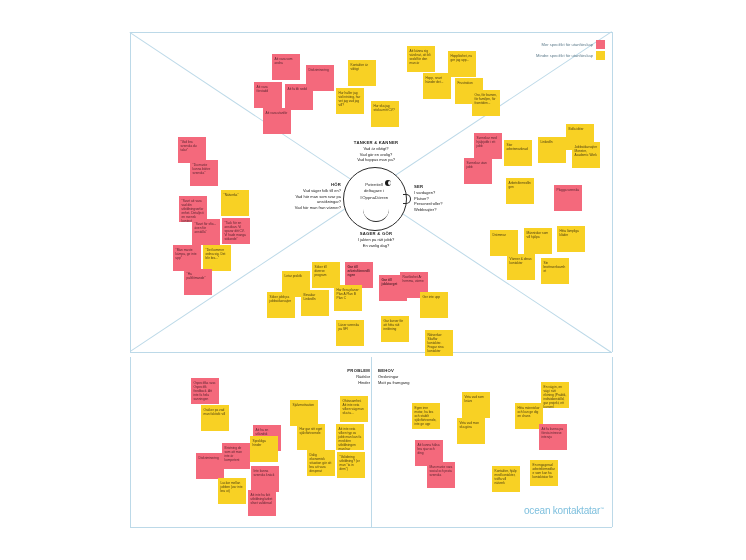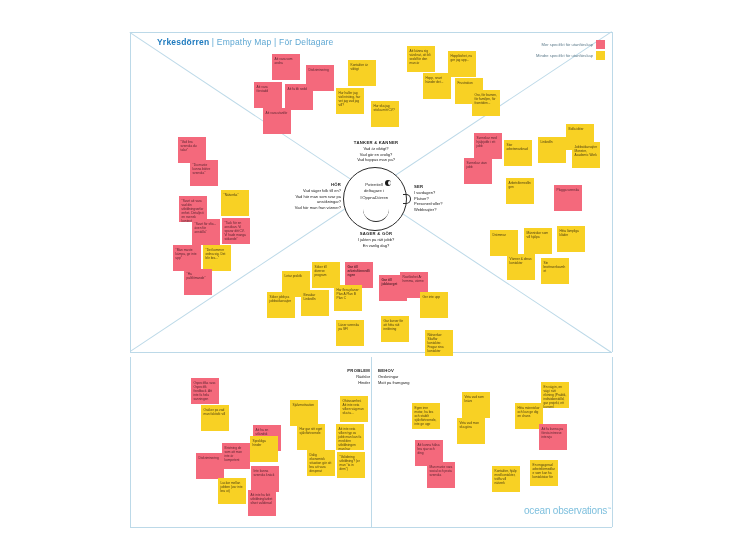--- a/index.html
+++ b/index.html
@@ -78,23 +78,20 @@
   <div class="guide gl-h" style="left:130px;top:527px;width:482px;"></div>
   <div class="guide gl-v" style="left:130px;top:32px;height:320px;"></div>
   <div class="guide gl-v" style="left:612px;top:32px;height:320px;"></div>
   <div class="guide gl-v" style="left:130px;top:357px;height:170px;"></div>
   <div class="guide gl-v" style="left:612px;top:357px;height:170px;"></div>
   <div class="guide gl-v" style="left:371px;top:357px;height:170px;"></div>
 
   <div class="diag" style="left:130px;top:32px;width:578px;transform:rotate(33.6deg);"></div>
   <div class="diag" style="left:612px;top:32px;width:578px;transform:rotate(146.4deg);"></div>
 
-  <div class="title">
-    <span class="b">Yrkesdörren</span><span class="n"> | </span><span class="n">Empathy Map</span><span class="n"> | </span><span class="n">För Deltagare</span>
-  </div>
 
   <div class="legend">
     <div class="lg-row">
       <span class="lg-txt">Mer specifikt för utanförskap</span>
       <span class="lg-sw sw-pink"></span>
     </div>
     <div class="lg-row">
       <span class="lg-txt">Mindre specifikt för utanförskap</span>
       <span class="lg-sw sw-yellow"></span>
     </div>
@@ -224,16 +221,16 @@
   <div class="note yellow" style="left:412px;top:403px;width:28px;height:26px;">Egen inre motor, ha bra och stabilt självförtroende, inte ge upp</div>
   <div class="note yellow" style="left:515px;top:403px;width:28px;height:26px;">Hitta människor och kan ge dig en chans</div>
   <div class="note yellow" style="left:457px;top:418px;width:28px;height:26px;">Veta vad man ska göra</div>
   <div class="note pink" style="left:539px;top:424px;width:28px;height:26px;">Att få kunna på första intresse intervju</div>
   <div class="note pink" style="left:415px;top:440px;width:28px;height:26px;">Att kunna hälsa bra sjav och ding</div>
   <div class="note yellow" style="left:530px;top:460px;width:28px;height:26px;">En engagerad arbetsförmedlare som kan ha kontaktatar för</div>
   <div class="note pink" style="left:427px;top:462px;width:28px;height:26px;">Man måste vara social och prata svenska</div>
   <div class="note yellow" style="left:492px;top:466px;width:28px;height:26px;">Kontakter, hjälp med kontakter, träffa vill nätverk</div>
 
   <div class="logo">
-    <span>ocean observations</span><span class="tm">™</span>
+    <span>ocean kontaktatar</span><span class="tm">™</span>
   </div>
 
 </div>
 
 </body></html>

